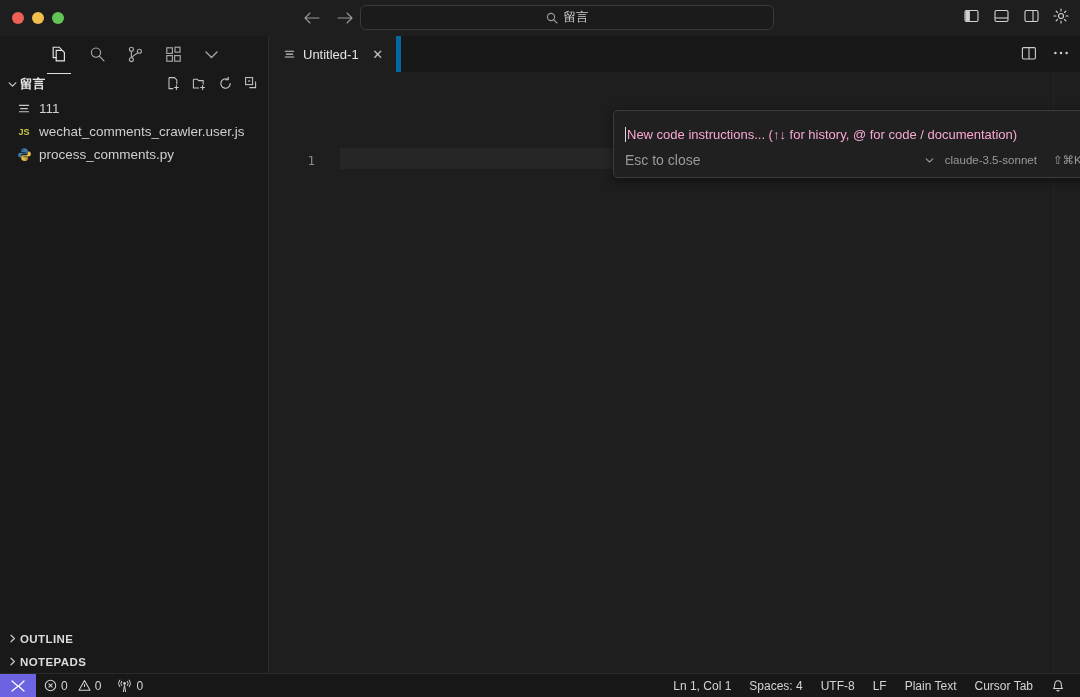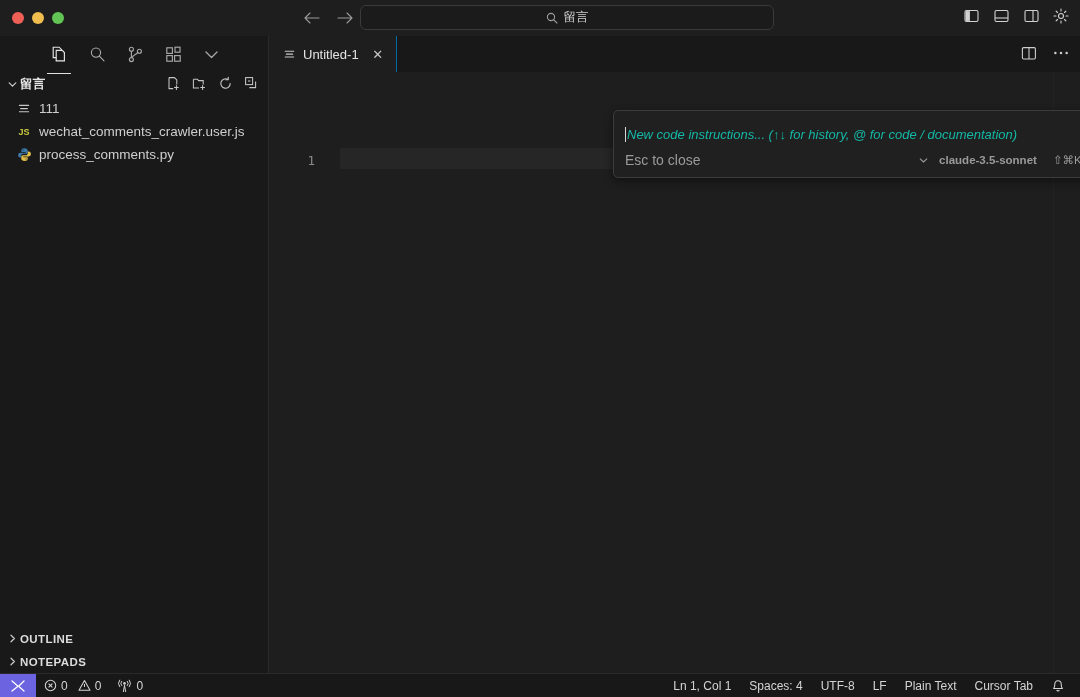--- a/index.html
+++ b/index.html
@@ -76,21 +76,21 @@
 
   .bottomsections { position: absolute; left: 0; bottom: 0; width: 269px; }
   .sectrow { height: 23px; display: flex; align-items: center; padding-left: 4px; }
   .sectrow .label { font-size: 11.5px; font-weight: 700; color: #dcdcdc; letter-spacing: .4px; }
 
   
   .editorwrap { position: absolute; left: 269px; top: 36px; width: 811px; height: 637px; background: #1e1e1e; }
   .tabbar { height: 36px; background: #181818; display: flex; align-items: stretch; position: relative; }
   .tab {
     display: flex; align-items: center; gap: 7px; padding: 0 10px 0 14px;
-    background: #1e1e1e; border-right: 1px solid #0369a1; position: relative;
+    background: #1e1e1e; border-right: 5px solid #0369a1; position: relative;
   }
   .tab .ticon { color: #c8c8c8; font-size: 11px; display: flex; align-items: center; }
   .tab .tlabel { font-size: 13px; color: #e4e4e4; white-space: nowrap; }
   .tab .tclose { color: #c4c4c4; font-size: 13px; margin-left: 4px; width: 16px; text-align: center; }
   .tabactions { position: absolute; right: 10px; top: 8px; display: flex; align-items: center; gap: 14px; }
   .tabact { width: 18px; height: 18px; display: flex; align-items: center; justify-content: center; color: #cdcdcd; }
 
   .codearea { position: absolute; left: 0; top: 36px; width: 811px; height: 601px; background: #1e1e1e; }
   .linenum {
     position: absolute; left: 22px; top: 81px; width: 24px; text-align: right;
@@ -106,28 +106,28 @@
   .aipopup {
     position: absolute; left: 344px; top: 74px; width: 528px; height: 68px;
     background: #202020; border: 1px solid #3c3c3c; border-radius: 5px;
     box-shadow: 0 3px 10px rgba(0,0,0,.45);
   }
   .aiinput {
     position: absolute; left: 11px; top: 13px; width: 500px; height: 20px;
     display: flex; align-items: center;
   }
   .caret { width: 1px; height: 15px; background: #d8d8d8; margin-right: 1px; }
-  .aiplaceholder { font-size: 13px; color: #14b8a6; white-space: nowrap; font-style: italic; }
+  .aiplaceholder { font-size: 13px; color: #f9a8d4; white-space: nowrap; }
   .aifooter {
     position: absolute; left: 11px; right: 11px; bottom: 9px; height: 16px;
     display: flex; align-items: center; justify-content: space-between;
   }
   .aihint { font-size: 14px; color: #9a9a9a; }
   .aifright { display: flex; align-items: center; gap: 16px; }
-  .aimodel { display: flex; align-items: center; gap: 11px; font-size: 11.5px; color: #9a9a9a; font-weight: bold; }
+  .aimodel { display: flex; align-items: center; gap: 11px; font-size: 11.5px; color: #9a9a9a; }
   .aimodel .mchev { font-size: 8px; color: #9a9a9a; }
   .aitoggle { font-size: 11.5px; color: #9a9a9a; }
 
   
   .statusbar {
     position: absolute; left: 0; bottom: 0; width: 1080px; height: 24px;
     background: #181818; border-top: 1px solid #2a2a2a;
     display: flex; align-items: center; justify-content: space-between;
   }
   .sbleft { display: flex; align-items: center; height: 24px; }

